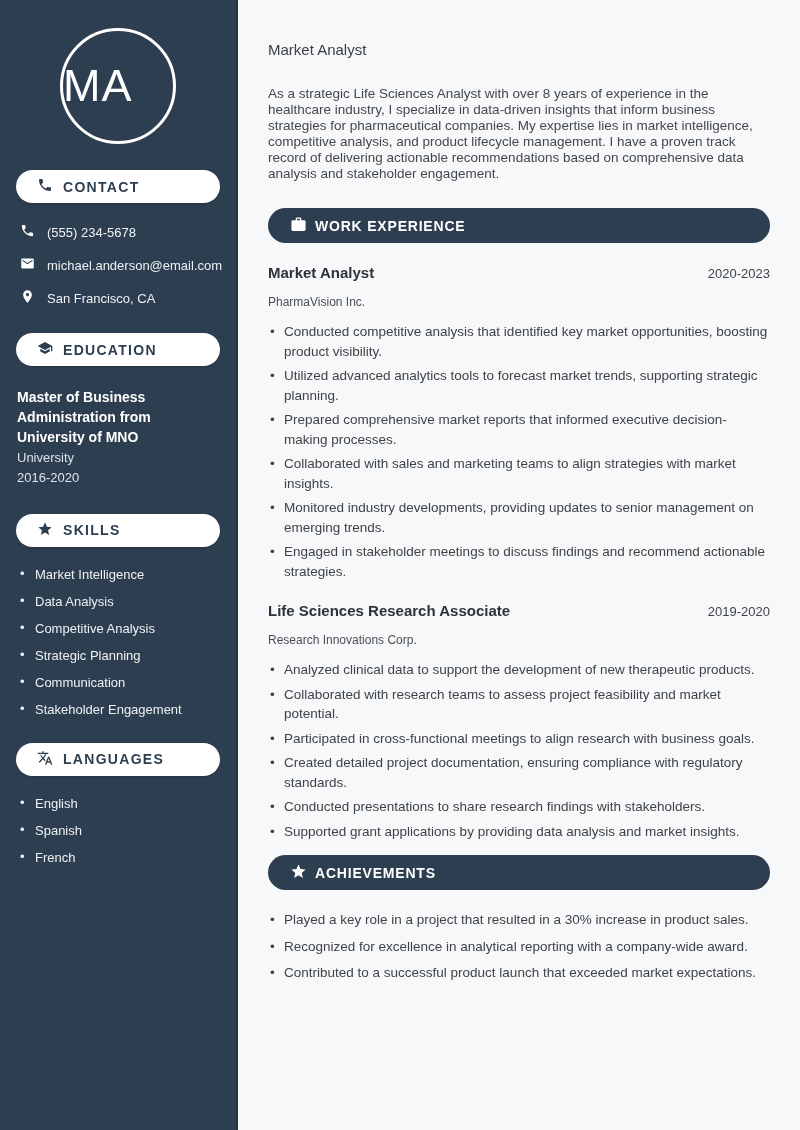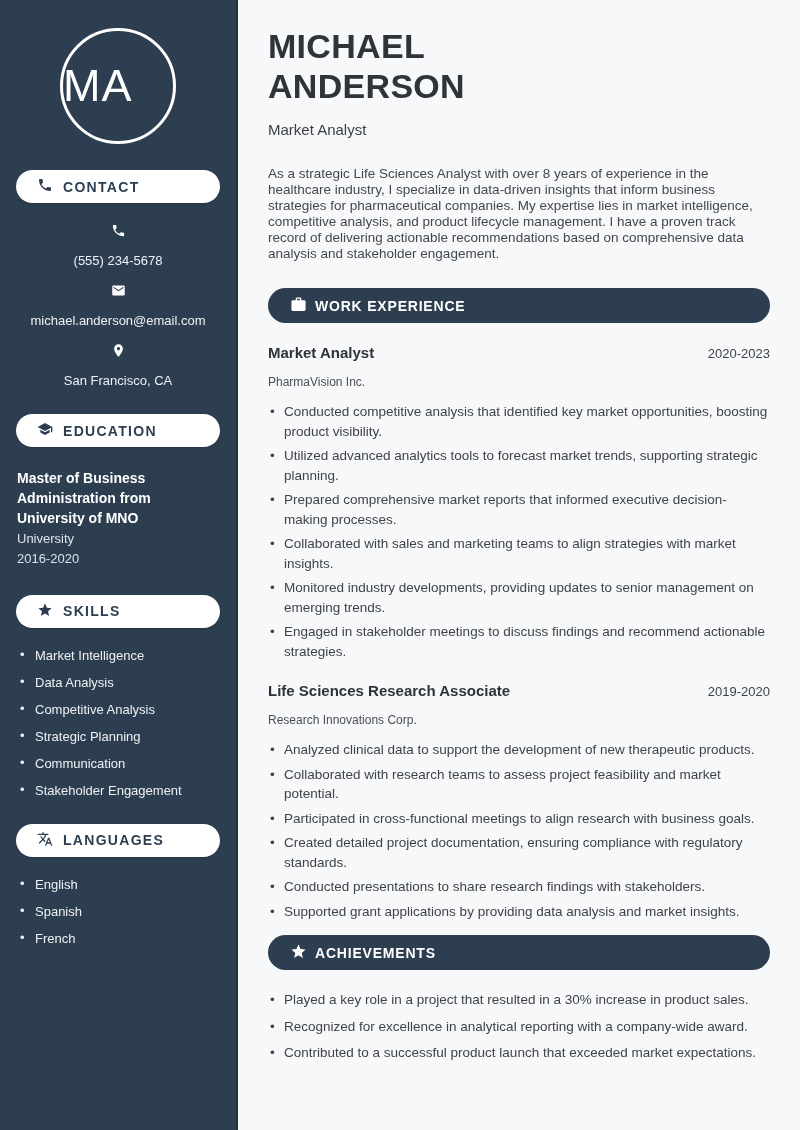--- a/index.html
+++ b/index.html
@@ -35,21 +35,21 @@
     border-radius: 17px;
     height: 33px;
     display: flex; align-items: center;
     padding: 0 12px 0 21px;
     gap: 10px;
     font-size: 14px; font-weight: bold; letter-spacing: 1.3px;
     box-shadow: 0 1px 2px rgba(0,0,0,0.18);
   }
   .side-pill svg { width: 16px; height: 16px; flex: 0 0 auto; }
   .contact-list { margin-top: 20px; padding: 0 4px; }
-  .contact-row { display: flex; align-items: center; gap: 12px; margin-bottom: 15px; font-size: 13px; color: #eef1f4; flex-direction: column; }
+  .contact-row { display: flex; align-items: center; gap: 12px; margin-bottom: 15px; font-size: 13px; color: #eef1f4; }
   .contact-row svg { width: 15px; height: 15px; flex: 0 0 auto; fill: #ffffff; }
   .edu-degree { margin-top: 22px; font-size: 14px; font-weight: bold; line-height: 1.42; color: #ffffff; padding: 0 1px; }
   .edu-sub { margin-top: 0; font-size: 13px; line-height: 1.55; color: #dce2e9; padding: 0 1px; }
   .side-list { margin-top: 20px; list-style: none; padding: 0 2px; }
   .side-list li { position: relative; padding-left: 17px; font-size: 13px; color: #eef1f4; margin-bottom: 12px; }
   .side-list li::before { content: "•"; position: absolute; left: 2px; top: -1px; color: #eef1f4; }
 
   
   .main { flex: 1; padding: 26px 30px 30px; background: #f7f8f9; }
   .name { color: #303438; font-size: 34px; font-weight: bold; line-height: 40px; letter-spacing: 0.3px; }
@@ -163,24 +163,20 @@
   </div>
   <ul class="side-list">
 
   <li>English</li>
       <li>Spanish</li>
       <li>French</li>
     </ul>
 </aside>
 
 <main class="main">
-  <h1 class="name">
-    <div>MICHAEL</div>
-    <div>ANDERSON</div>
-  </h1>
   <div class="job-subtitle">Market Analyst</div>
   <p class="summary">As a strategic Life Sciences Analyst with over 8 years of experience in the healthcare industry, I specialize in data-driven insights that inform business strategies for pharmaceutical companies. My expertise lies in market intelligence, competitive analysis, and product lifecycle management. I have a proven track record of delivering actionable recommendations based on comprehensive data analysis and stakeholder engagement.</p>
 
   <div class="main-pill">
     <span>
       <svg viewBox="0 0 24 24">
           <path d="M20 6h-4V4c0-1.11-.89-2-2-2h-4c-1.11 0-2 .89-2 2v2H4c-1.11 0-1.99.89-1.99 2L2 19c0 1.11.89 2 2 2h16c1.11 0 2-.89 2-2V8c0-1.11-.89-2-2-2zm-6 0h-4V4h4v2z"></path>
         </svg>
     </span>
     <span>WORK EXPERIENCE</span>

